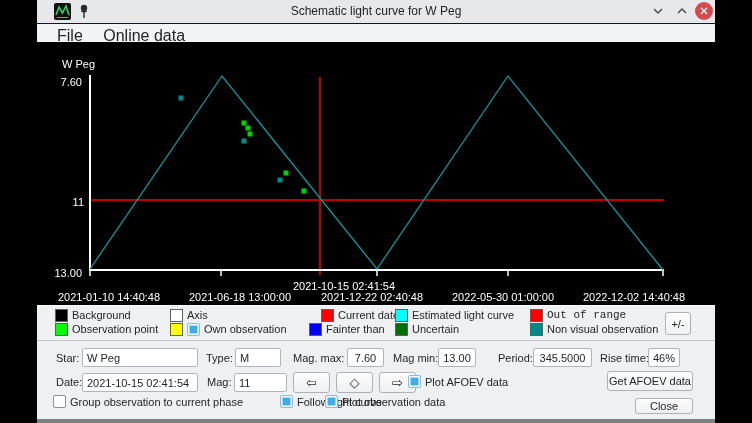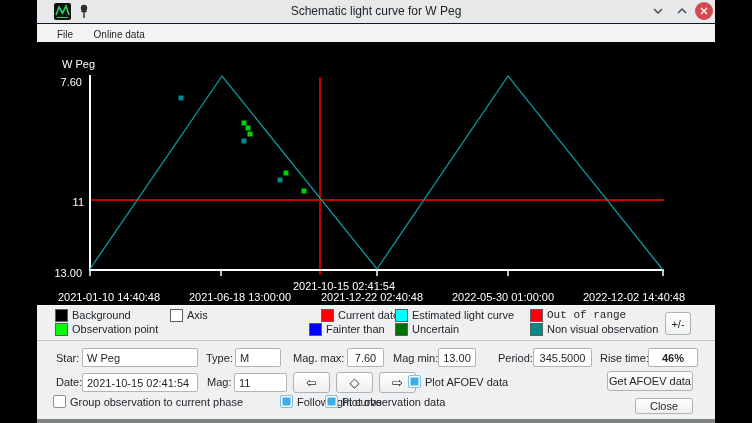--- a/index.html
+++ b/index.html
@@ -13,21 +13,21 @@
   #title{position:absolute;left:0;top:4px;width:100%;text-align:center;font-size:12px;color:#1d2023;}
   #app-icon{position:absolute;left:17px;top:3px;width:17px;height:17px;}
   #pin-icon{position:absolute;left:41px;top:4px;width:12px;height:15px;}
   .chev{position:absolute;top:7px;width:12px;height:8px;}
   #min-btn{left:615px;} #max-btn{left:639px;}
   #close-btn{position:absolute;left:658px;top:2px;width:18px;height:18px;border-radius:50%;
              background:#d5494f;display:flex;align-items:center;justify-content:center;}
 
   
   #menubar{position:absolute;left:0;top:24px;width:678px;height:18px;background:#f2f3f4;}
-  .menu-item{display:inline-block;font-size:10px;padding:2px 8px;margin-top:1px;}
+  .menu-item{display:inline-block;font-size:16px;padding:2px 8px;margin-top:1px;}
   #menu-file{margin-left:12px;}
 
   
   #plot{position:absolute;left:0;top:42px;width:678px;height:263px;background:#000;}
   #chart-svg{display:block;}
 
   
   #legend{position:absolute;left:0;top:305px;width:678px;height:36px;background:#eff0f1;
           border-top:1px solid #fbfbfc;border-bottom:1px solid #c3c6c8;box-sizing:border-box;}
   .lgrow{position:absolute;display:flex;align-items:center;gap:4px;height:13px;}
@@ -125,20 +125,25 @@
         <span class="lglabel">Background</span>
       </div>
       <div class="lgrow" style="left: 18px; top: 17px;">
         <span class="sw" style="background: rgb(0, 255, 0);"></span>
         <span class="lglabel">Observation point</span>
       </div>
       <div class="lgrow" style="left: 133px; top: 3px;">
         <span class="sw" style="background: rgb(255, 255, 255);"></span>
         <span class="lglabel">Axis</span>
       </div>
+      <div class="lgrow" style="left: 133px; top: 17px;">
+        <span class="sw" style="background: rgb(255, 255, 0);"></span>
+        <span class="cbx checked"></span>
+        <span class="lglabel">Own observation</span>
+      </div>
       <div class="lgrow" style="left: 272px; top: 3px; margin-left: 12px;">
         <span class="sw" style="background: rgb(255, 0, 0);"></span>
         <span class="lglabel">Current date</span>
       </div>
       <div class="lgrow" style="left: 272px; top: 17px;">
         <span class="sw" style="background: rgb(0, 0, 255);"></span>
         <span class="lglabel">Fainter than</span>
       </div>
       <div class="lgrow" style="left: 358px; top: 3px;">
         <span class="sw" style="background: rgb(0, 255, 255);"></span>
@@ -164,21 +169,21 @@
     <input class="tinput" style="left: 45px; top: 7px; width: 116px;" value="W Peg">
     <span class="flabel" style="left:169px;top:11px">Type:</span>
     <input class="tinput" style="left: 198px; top: 7px; width: 46px;" value="M">
     <span class="flabel" style="left:256px;top:11px">Mag. max:</span>
     <input class="tinput center" style="left: 310px; top: 7px; width: 37px;" value="7.60">
     <span class="flabel" style="left:356px;top:11px">Mag min:</span>
     <input class="tinput center" style="left: 401px; top: 7px; width: 38px;" value="13.00">
     <span class="flabel" style="left:461px;top:11px">Period:</span>
     <input class="tinput center" style="left: 496px; top: 7px; width: 59px;" value="345.5000">
     <span class="flabel" style="left:563px;top:11px">Rise time:</span>
-    <input class="tinput center" style="left: 611px; top: 7px; width: 50px; font-weight: bold;" value="46%">
+    <input class="tinput center" style="left: 611px; top: 7px; width: 32px;" value="46%">
 
     <span class="flabel" style="left:19px;top:35px">Date:</span>
     <input class="tinput" style="left: 45px; top: 32px; width: 116px;" value="2021-10-15 02:41:54">
     <span class="flabel" style="left:170px;top:35px">Mag:</span>
     <input class="tinput" style="left: 197px; top: 32px; width: 53px;" value="11">
     <button class="btn glyph" style="left:256px;top:31px;width:37px;height:21px">⇦</button>
     <button class="btn glyph" style="left:299px;top:31px;width:37px;height:21px">◇</button>
     <button class="btn glyph" style="left:342px;top:31px;width:37px;height:21px">⇨</button>
     <span class="cbx abs checked" style="left:371px;top:34px"></span>
     <span class="flabel" style="left:388px;top:35px">Plot AFOEV data</span>

